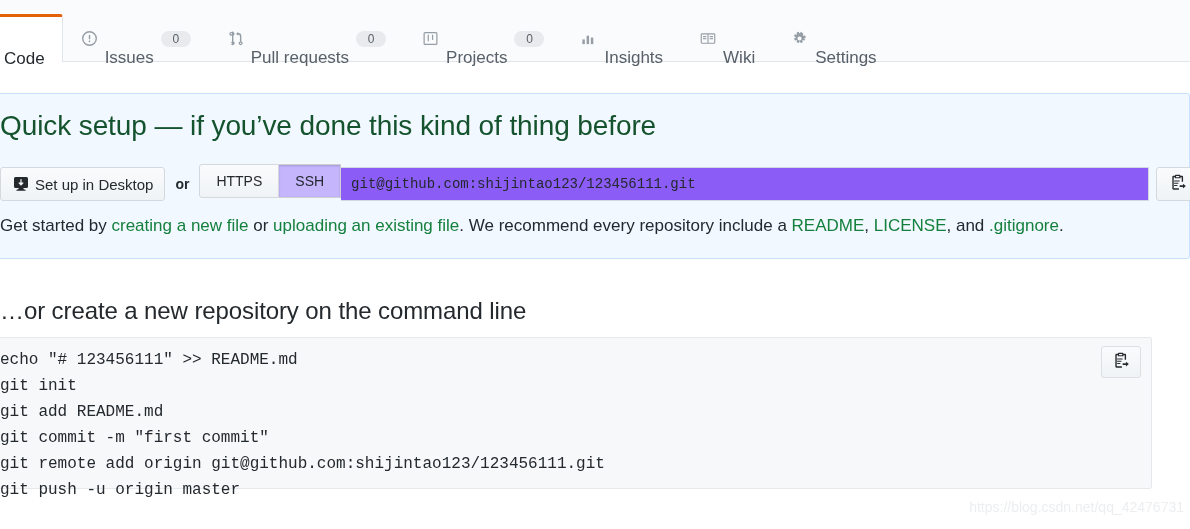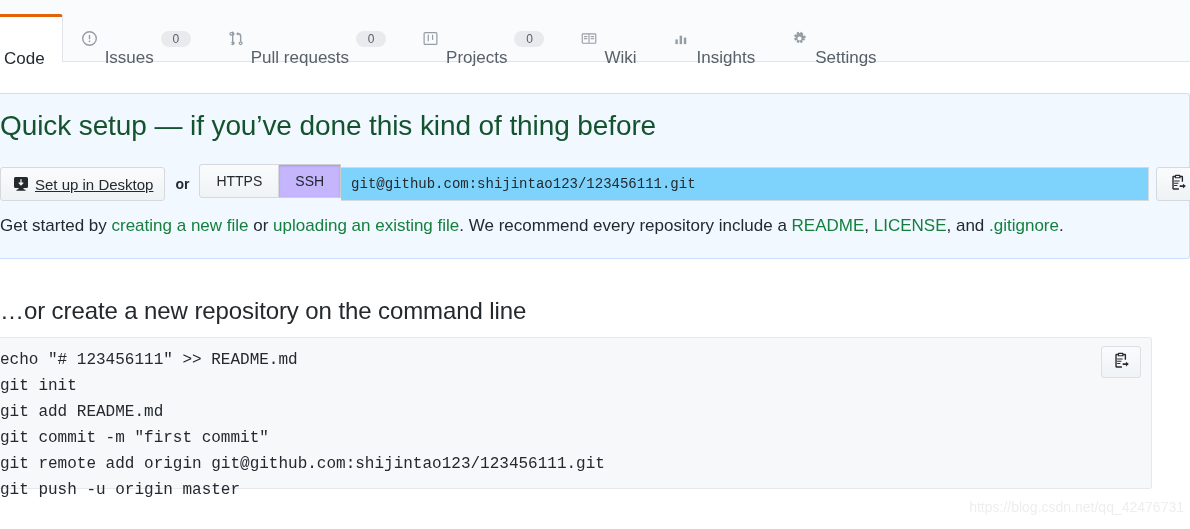--- a/index.html
+++ b/index.html
@@ -127,21 +127,20 @@
     height: 34px;
     padding: 4px 11px;
     box-sizing: border-box;
     background: linear-gradient(#fafbfc, #eff3f6);
     border: 1px solid #d5d9dd;
     border-radius: 3px;
     font-size: 15px;
     color: #24292e;
     cursor: pointer;
     white-space: nowrap;
-    text-decoration: underline;
   }
   .or-text {
     margin: 0 10px;
     font-size: 14px;
     font-weight: bold;
     color: #24292e;
   }
   .proto-group { display: flex; height: 40px; }
   .proto-btn {
     display: flex;
@@ -161,21 +160,21 @@
     border-color: #cfcfcf;
     border-left: none;
     box-shadow: inset 0 1px 2px rgba(27,31,35,0.18);
   }
   .url-field {
     width: 808px;
     height: 34px;
     box-sizing: border-box;
     border: 1px solid #d5d9dd;
     border-left: none;
-    background: #7dd3fc;
+    background: #8b5cf6;
     font-family: "Liberation Mono", monospace;
     font-size: 14px;
     color: #24292e;
     padding: 0 10px;
     outline: none;
   }
   .copy-btn {
     width: 44px;
     height: 34px;
     margin-left: 7px;
@@ -297,41 +296,41 @@
               <line x1="5.6" y1="4" x2="5.6" y2="11"></line>
               <line x1="10.2" y1="4" x2="10.2" y2="9.5"></line>
             </svg>
         </span>
         <span class="tlabel">Projects</span>
         <span class="counter">0</span>
       </div>
 
       <div class="tab">
         <span class="ticon">
+          <svg width="15" height="15" viewBox="0 0 16 16" fill="currentColor">
+              <rect x="1.5" y="9" width="2.6" height="5"></rect>
+              <rect x="6" y="5" width="2.6" height="9"></rect>
+              <rect x="10.5" y="7" width="2.6" height="7"></rect>
+            </svg>
+        </span>
+        <span class="tlabel">Insights</span>
+      </div>
+
+      <div class="tab">
+        <span class="ticon">
           <svg width="16" height="15" viewBox="0 0 16 16" fill="none" stroke="currentColor" stroke-width="1.2">
               <rect x="0.8" y="3" width="14.4" height="10" rx="0.8"></rect>
               <line x1="8" y1="3.4" x2="8" y2="12.6"></line>
               <line x1="2.6" y1="6" x2="6.2" y2="6"></line>
               <line x1="2.6" y1="8.2" x2="6.2" y2="8.2"></line>
               <line x1="9.8" y1="6" x2="13.4" y2="6"></line>
               <line x1="9.8" y1="8.2" x2="13.4" y2="8.2"></line>
             </svg>
         </span>
         <span class="tlabel">Wiki</span>
-      </div>
-
-      <div class="tab">
-        <span class="ticon">
-          <svg width="15" height="15" viewBox="0 0 16 16" fill="currentColor">
-              <rect x="1.5" y="9" width="2.6" height="5"></rect>
-              <rect x="6" y="5" width="2.6" height="9"></rect>
-              <rect x="10.5" y="7" width="2.6" height="7"></rect>
-            </svg>
-        </span>
-        <span class="tlabel">Insights</span>
       </div>
 
       <div class="tab">
         <span class="ticon">
           <svg width="15" height="15" viewBox="0 0 16 16" fill="currentColor">
               <path d="M8 10.2a2.2 2.2 0 110-4.4 2.2 2.2 0 010 4.4zm6.4-1.3l-1.3-.5a5.3 5.3 0 000-0.8l1.3-.5a.5.5 0 00.3-.6l-.6-1.5a.5.5 0 00-.6-.3l-1.3.5a5.4 5.4 0 00-.6-.6l.5-1.3a.5.5 0 00-.3-.6L9.7.9a.5.5 0 00-.6.3l-.5 1.3a5.3 5.3 0 00-.8 0L7.3 1.2a.5.5 0 00-.6-.3l-1.5.6a.5.5 0 00-.3.6l.5 1.3a5.4 5.4 0 00-.6.6l-1.3-.5a.5.5 0 00-.6.3l-.6 1.5a.5.5 0 00.3.6l1.3.5a5.3 5.3 0 000 .8l-1.3.5a.5.5 0 00-.3.6l.6 1.5a.5.5 0 00.6.3l1.3-.5c.2.2.4.4.6.6l-.5 1.3a.5.5 0 00.3.6l1.5.6a.5.5 0 00.6-.3l.5-1.3a5.3 5.3 0 00.8 0l.5 1.3a.5.5 0 00.6.3l1.5-.6a.5.5 0 00.3-.6l-.5-1.3c.2-.2.4-.4.6-.6l1.3.5a.5.5 0 00.6-.3l.6-1.5a.5.5 0 00-.3-.6z"></path>
             </svg>
         </span>
         <span class="tlabel">Settings</span>
       </div>

